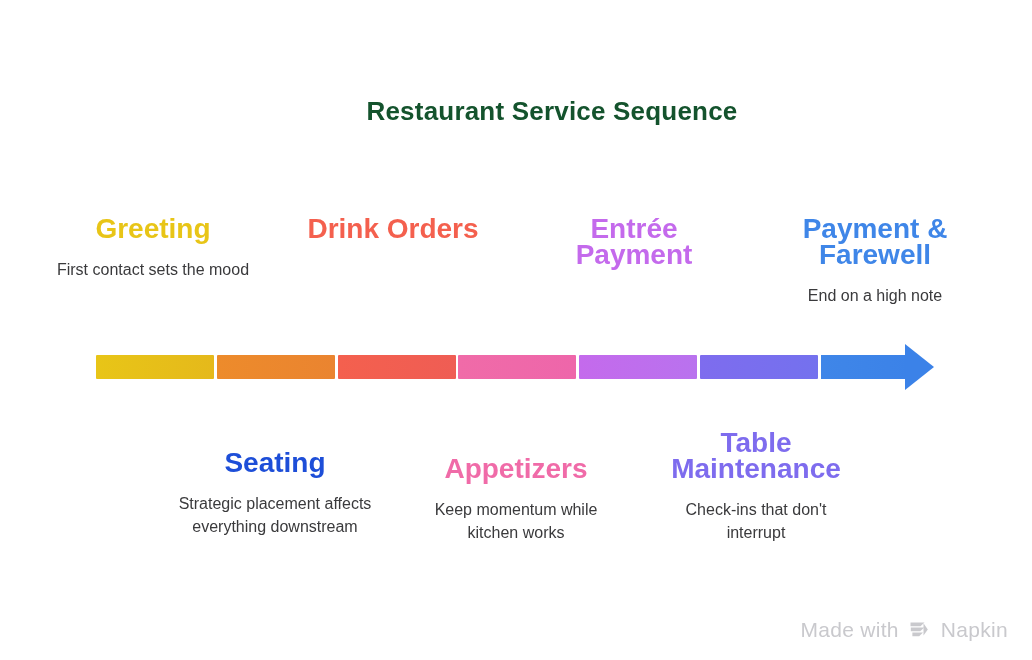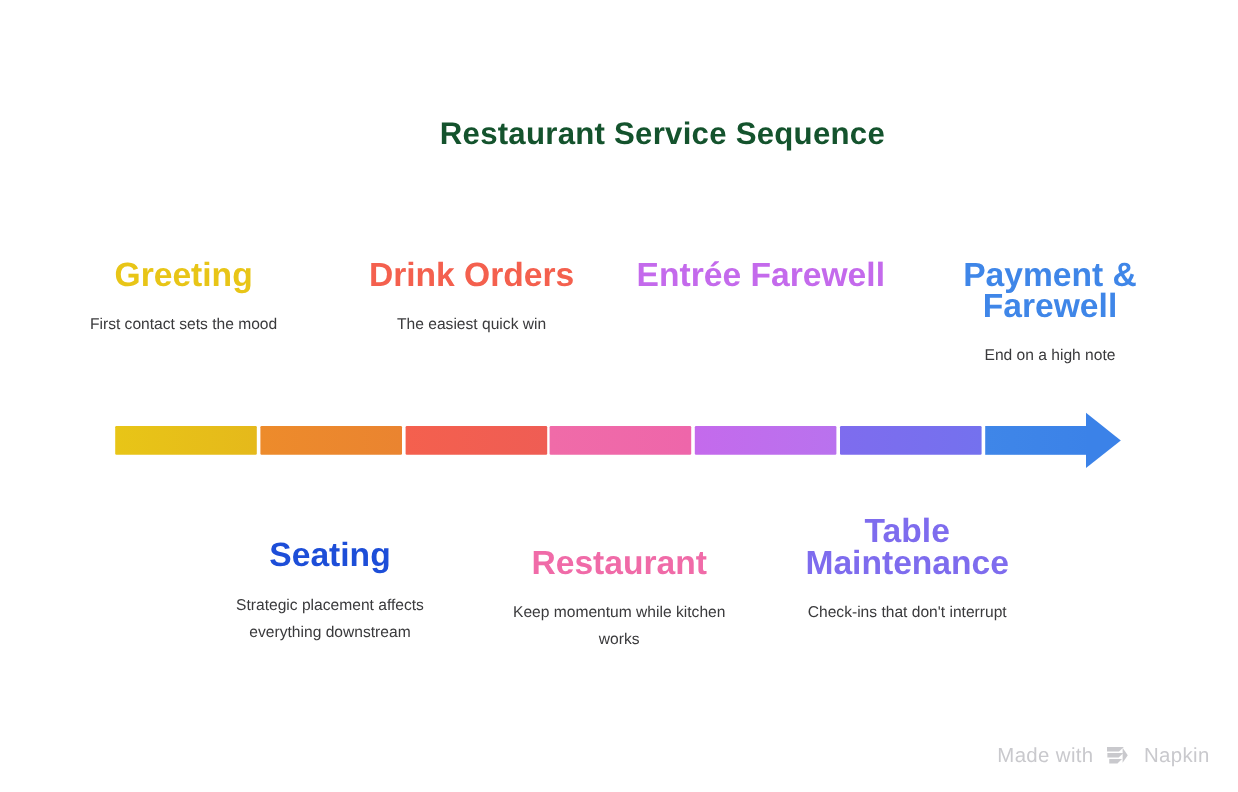--- a/index.html
+++ b/index.html
@@ -78,62 +78,61 @@
     width: 210px;
     text-align: center;
   }
   .step-title {
     font-size: 28px;
     font-weight: bold;
     line-height: 26px;
     margin: 0 0 16px 0;
   }
   .step-desc {
-    font-size: 13px;
+    font-size: 16px;
     line-height: 23px;
     color: #3a3a3c;
     margin: 4px;
   }
   .step.above { bottom: auto; }
 
   
   .watermark {
     position: absolute;
     right: 24px;
     bottom: 18px;
     display: flex;
     align-items: center;
     gap: 9px;
     color: #c9c9cd;
-    font-size: 17px;
+    font-size: 21px;
     letter-spacing: 0.3px;
   }
   .wm-logo {
     display: block;
   }
 </style>
 </head>
 <body>
 
 <div class="canvas">
 
   <div class="page-title">Restaurant Service Sequence</div>
 
   <div class="step above" style="left: 48px; top: 216px;">
     <div class="step-title" style="color:#E8C517;">Greeting</div>
     <div class="step-desc">First contact sets the mood</div>
   </div>
 
   <div class="step above" style="left: 288px; top: 216px;">
     <div class="step-title" style="color:#F4604E;">Drink Orders</div>
-    <div class="step-desc">The easiest quick win</div>
   </div>
 
   <div class="step above" style="left: 529px; top: 216px;">
-    <div class="step-title" style="color:#C46AEC;">Entrée Farewell</div>
+    <div class="step-title" style="color:#C46AEC;">Entrée Payment</div>
   </div>
 
   <div class="step above" style="left: 770px; top: 216px;">
     <div class="step-title" style="color:#3F86E8;">Payment &amp; Farewell</div>
     <div class="step-desc">End on a high note</div>
   </div>
 
   <div class="timeline">
     <div class="seg" style="left:0px; width:118px; background:linear-gradient(90deg,#E8C517,#E5B91B);"></div>
     <div class="seg" style="left:121px; width:118px; background:linear-gradient(90deg,#ED8B2B,#EA8430);"></div>
@@ -146,21 +145,21 @@
       <div class="arrow-head"></div>
     </div>
   </div>
 
   <div class="step below" style="left: 170px; top: 432px;">
     <div class="step-title" style="color:#1d4ed8;margin-top:18px;">Seating</div>
     <div class="step-desc">Strategic placement affects everything downstream</div>
   </div>
 
   <div class="step below" style="left: 411px; top: 456px;">
-    <div class="step-title" style="color:#F06BA8;">Restaurant</div>
+    <div class="step-title" style="color:#F06BA8;">Appetizers</div>
     <div class="step-desc">Keep momentum while kitchen works</div>
   </div>
 
   <div class="step below" style="left: 651px; top: 430px;">
     <div class="step-title" style="color:#7E6CEE;">Table Maintenance</div>
     <div class="step-desc">Check-ins that don't interrupt</div>
   </div>
 
   <div class="watermark">
     <span>Made with</span>

